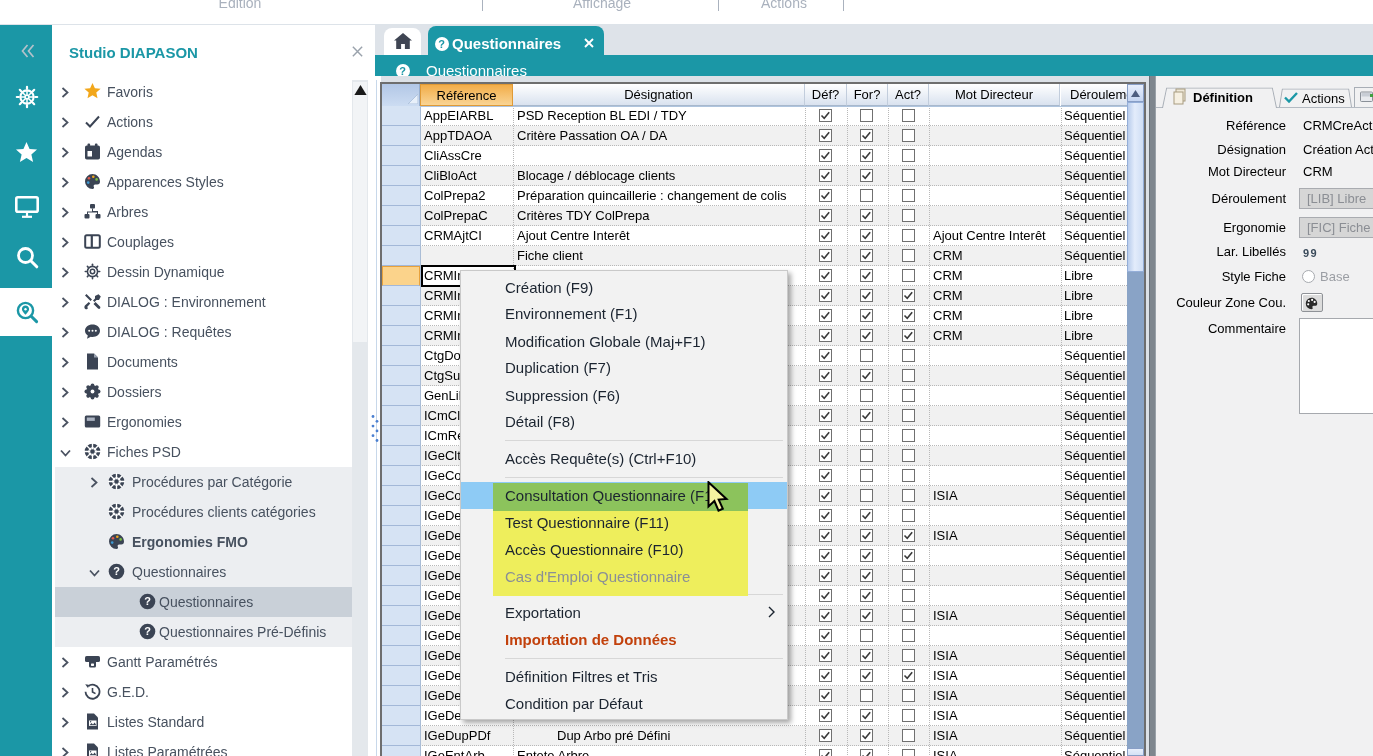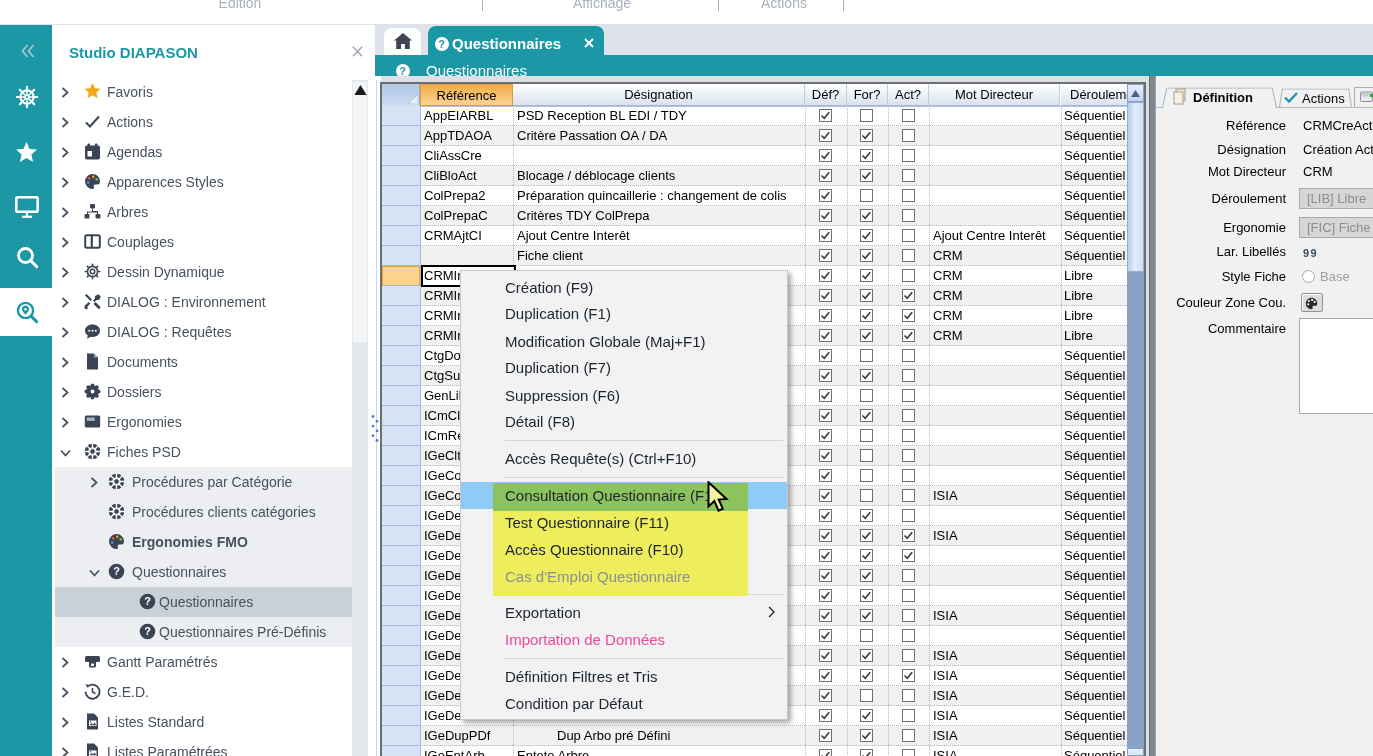--- a/index.html
+++ b/index.html
@@ -1029,31 +1029,31 @@
 <div class="abs" style="left:1299px;top:318px;width:80px;height:96px;background:#fff;border:1px solid #a6a9ae;"></div>
 <div class="abs" style="left:460px;top:270px;width:328px;height:450px;background:#f2f2f2;border:1px solid #c9c9c9;box-shadow:3px 3px 5px rgba(0,0,0,0.35);"></div>
 <div class="msep" style="left:505px;width:278px;top:439.9px;"></div>
 <div class="msep" style="left:505px;width:278px;top:476.5px;"></div>
 <div class="msep" style="left:505px;width:278px;top:594.1px;"></div>
 <div class="msep" style="left:505px;width:278px;top:657.7px;"></div>
 <div class="abs" style="left:461px;top:482px;width:326px;height:27px;background:#8ecbf5;"></div>
 <div class="abs" style="left:493px;top:483px;width:255px;height:28px;background:#8cc35c;"></div>
 <div class="abs" style="left:493px;top:511px;width:255px;height:85px;background:#eeee5c;"></div>
 <div class="mi" style="left:505px;top:274px;color:#1b2430;">Création (F9)</div>
-<div class="mi" style="left:505px;top:300px;color:#1b2430;">Duplication (F1)</div>
+<div class="mi" style="left:505px;top:300px;color:#1b2430;">Environnement (F1)</div>
 <div class="mi" style="left:505px;top:328px;color:#1b2430;">Modification Globale (Maj+F1)</div>
 <div class="mi" style="left:505px;top:354px;color:#1b2430;">Duplication (F7)</div>
 <div class="mi" style="left:505px;top:382px;color:#1b2430;">Suppression (F6)</div>
 <div class="mi" style="left:505px;top:408px;color:#1b2430;">Détail (F8)</div>
 <div class="mi" style="left:505px;top:445px;color:#1b2430;">Accès Requête(s) (Ctrl+F10)</div>
 <div class="mi" style="left:505px;top:482px;color:#1b2430;">Consultation Questionnaire (F1</div>
 <div class="mi" style="left:505px;top:509px;color:#1b2430;">Test Questionnaire (F11)</div>
 <div class="mi" style="left:505px;top:536px;color:#1b2430;">Accès Questionnaire (F10)</div>
 <div class="mi" style="left:505px;top:563px;color:#8a8f96;">Cas d'Emploi Questionnaire</div>
 <div class="mi" style="left:505px;top:599px;color:#1b2430;">Exportation</div>
 <svg class="abs" style="left:768px;top:606px;" width="7" height="12" viewBox="0 0 7 12" fill="none" stroke="#1b2430" stroke-width="1.4">
     <path d="M1 1l5 5-5 5"></path>
   </svg>
-<div class="mi" style="left:505px;top:626px;color:#ec4899;">Importation de Données</div>
+<div class="mi" style="left:505px;top:626px;color:#c2410c;font-weight:bold;">Importation de Données</div>
 <div class="mi" style="left:505px;top:663px;color:#1b2430;">Définition Filtres et Tris</div>
 <div class="mi" style="left:505px;top:690px;color:#1b2430;">Condition par Défaut</div>
 <svg class="abs" style="left:707px;top:481px;" width="22" height="33" viewBox="0 0 22 33">
 <path d="M1.5 1.2 L1.5 25.5 L7.4 20 L11.5 29.6 L15.8 27.7 L11.7 18.6 L19.5 18 Z" fill="#f4f2a0" stroke="#000" stroke-width="2"></path>
   </svg>
 </body></html>

